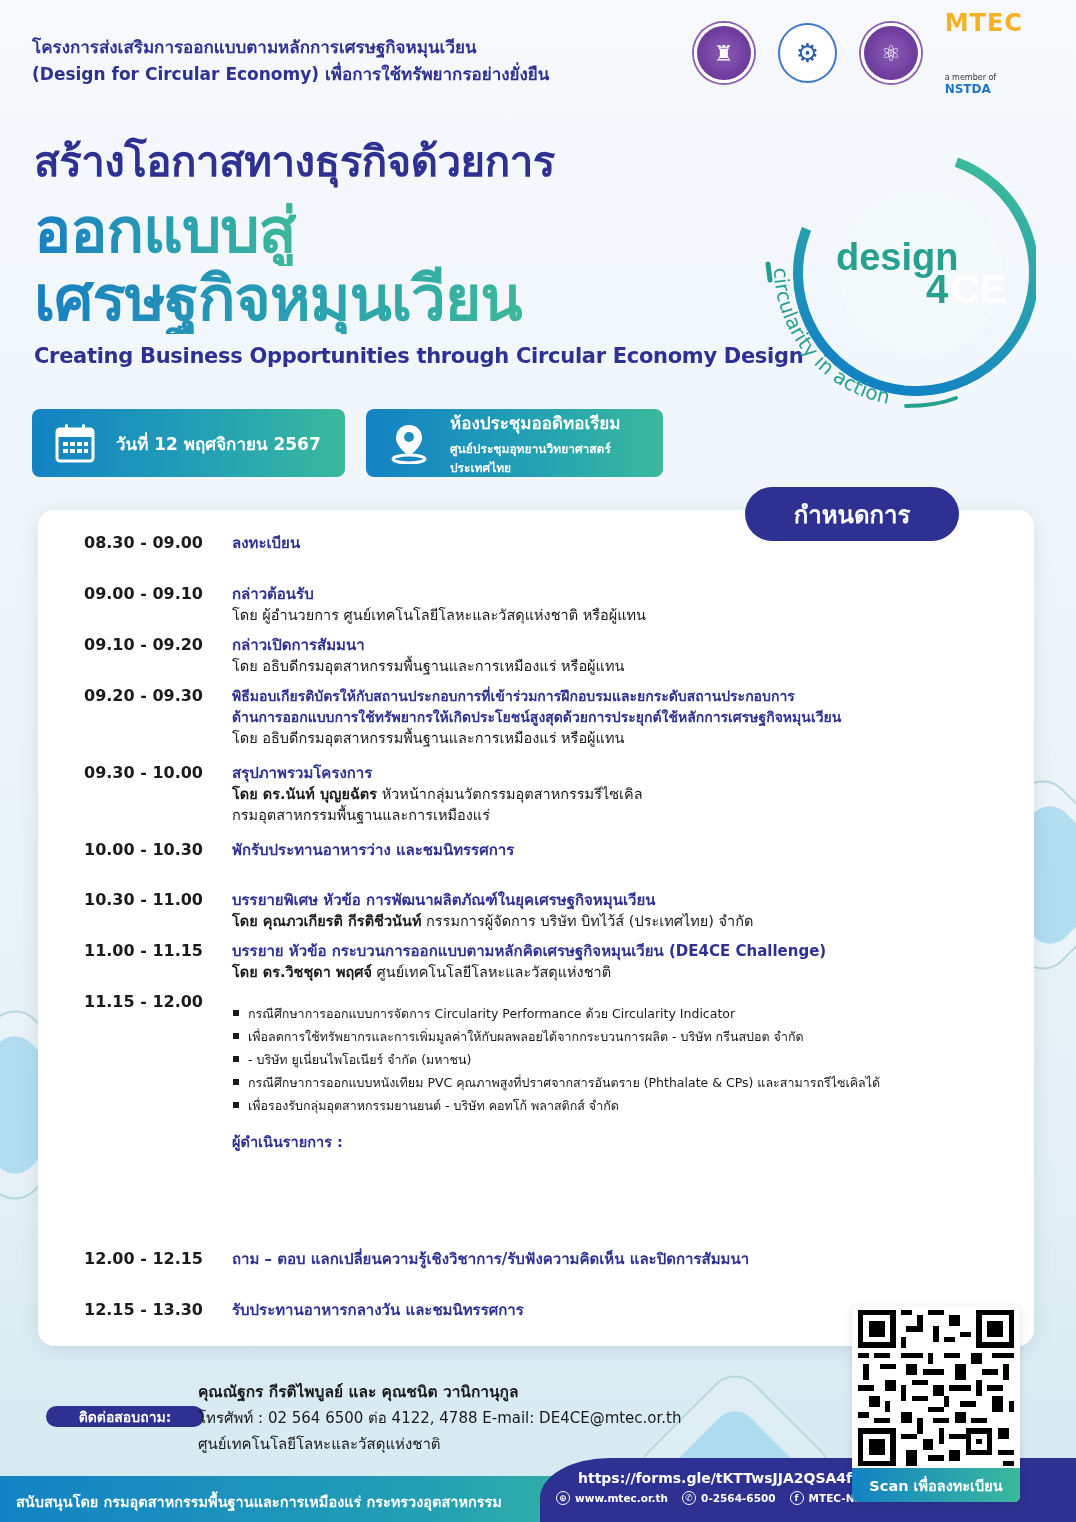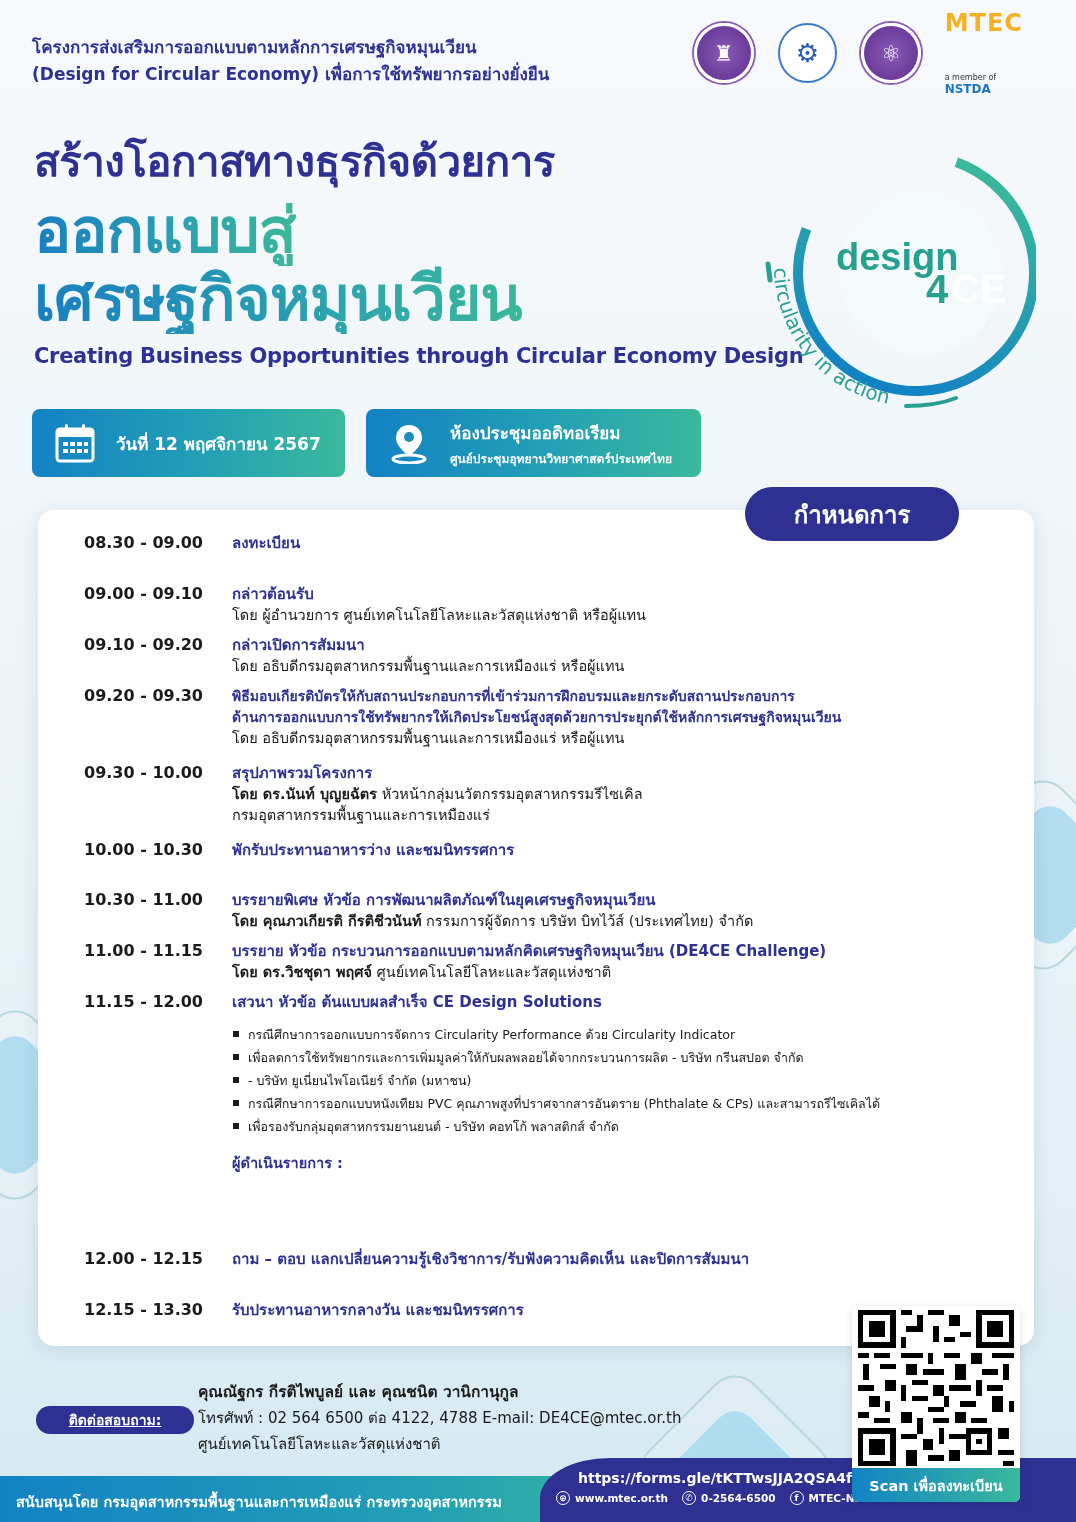--- a/index.html
+++ b/index.html
@@ -57,21 +57,21 @@
   
   .d4ce { left: 756px; top: 148px; width: 280px; height: 270px; }
 
   
   .pill {
     position: absolute; height: 68px; border-radius: 8px;
     background: linear-gradient(90deg, #1382c4 0%, #23a0b4 55%, #3ab99c 100%);
     display: flex; align-items: center; color: #fff;
   }
   .pill-date { left: 32px; top: 409px; width: 313px; }
-  .pill-venue { left: 366px; top: 409px; width: 335px; font-family: Liberation Serif, serif; }
+  .pill-venue { left: 366px; top: 409px; width: 297px; font-family: Liberation Serif, serif; }
   .pill-icon { width: 42px; height: 42px; margin-left: 22px; margin-right: 20px; flex-shrink: 0; }
   .pill-text-main { font-size: 17px; font-weight: bold; }
   .pill-text-sub { font-size: 12px; font-weight: bold; margin-top: 3px; }
 
   
   .card {
     left: 38px; top: 510px; width: 996px; height: 836px;
     background: #ffffff; border-radius: 16px;
     box-shadow: 0 4px 18px rgba(90,130,160,0.18);
   }
@@ -88,23 +88,23 @@
   .by-line { font-size: 14.5px; color: #1a1a1a; line-height: 21px; }
   .by-line b { font-weight: bold; }
   .bullets { margin-top: 10px; }
   .bullet { position: relative; padding-left: 16px; font-size: 12.5px; color: #1a1a1a; line-height: 23px; }
   .bullet::before { content: ""; position: absolute; left: 1px; top: 8px; width: 6px; height: 6px; background: #1a1a1a; }
   .moderator-label { font-size: 14.5px; font-weight: bold; color: #2e3192; margin-top: 14px; line-height: 22px; }
   .moderator-name { font-size: 13px; color: #1a1a1a; line-height: 26px; }
 
   
   .contact-chip {
-    left: 36px; top: 1406px; width: 158px; height: 28px; border-radius: 14px;
+    left: 46px; top: 1406px; width: 158px; height: 21px; border-radius: 14px;
     background: #2e3192; color: #fff; font-size: 14px; font-weight: bold;
-    display: flex; align-items: center; justify-content: center; text-decoration: underline;
+    display: flex; align-items: center; justify-content: center;
   }
   .contact-block { left: 198px; top: 1380px; width: 620px; }
   .contact-name { font-size: 15.5px; font-weight: bold; color: #1a1a1a; line-height: 25px; }
   .contact-line { font-size: 15px; color: #1a1a1a; line-height: 26px; }
 
   
   .footer-band {
     left: 0; top: 1476px; width: 1076px; height: 46px;
     background: linear-gradient(90deg, #1382c4 0%, #23a0b4 40%, #3ab99c 62%, #3ab99c 100%);
   }
@@ -279,21 +279,20 @@
   <div class="time">11.00 - 11.15</div>
   <div class="content">
     <div class="title-line">บรรยาย หัวข้อ กระบวนการออกแบบตามหลักคิดเศรษฐกิจหมุนเวียน (DE4CE Challenge)</div>
     <div class="by-line"><b>โดย ดร.วิชชุดา พฤศจ์</b><span> ศูนย์เทคโนโลยีโลหะและวัสดุแห่งชาติ</span></div>
   </div>
 </div>
 
 <div class="row" style="top:992px;">
   <div class="time">11.15 - 12.00</div>
   <div class="content">
-    <div class="title-line">เสวนา หัวข้อ ต้นแบบผลสำเร็จ CE Design Solutions</div>
     <div class="bullets">
       <div class="bullet">กรณีศึกษาการออกแบบการจัดการ Circularity Performance ด้วย Circularity Indicator</div>
       <div class="bullet" style="padding-left:16px;">เพื่อลดการใช้ทรัพยากรและการเพิ่มมูลค่าให้กับผลพลอยได้จากกระบวนการผลิต - บริษัท กรีนสปอต จำกัด</div>
       <div class="bullet">- บริษัท ยูเนี่ยนไพโอเนียร์ จำกัด (มหาชน)</div>
       <div class="bullet">กรณีศึกษาการออกแบบหนังเทียม PVC คุณภาพสูงที่ปราศจากสารอันตราย (Phthalate &amp; CPs) และสามารถรีไซเคิลได้</div>
       <div class="bullet">เพื่อรองรับกลุ่มอุตสาหกรรมยานยนต์ - บริษัท คอทโก้ พลาสติกส์ จำกัด</div>
     </div>
     <div class="moderator-label">ผู้ดำเนินรายการ :</div>
   </div>
 </div>

